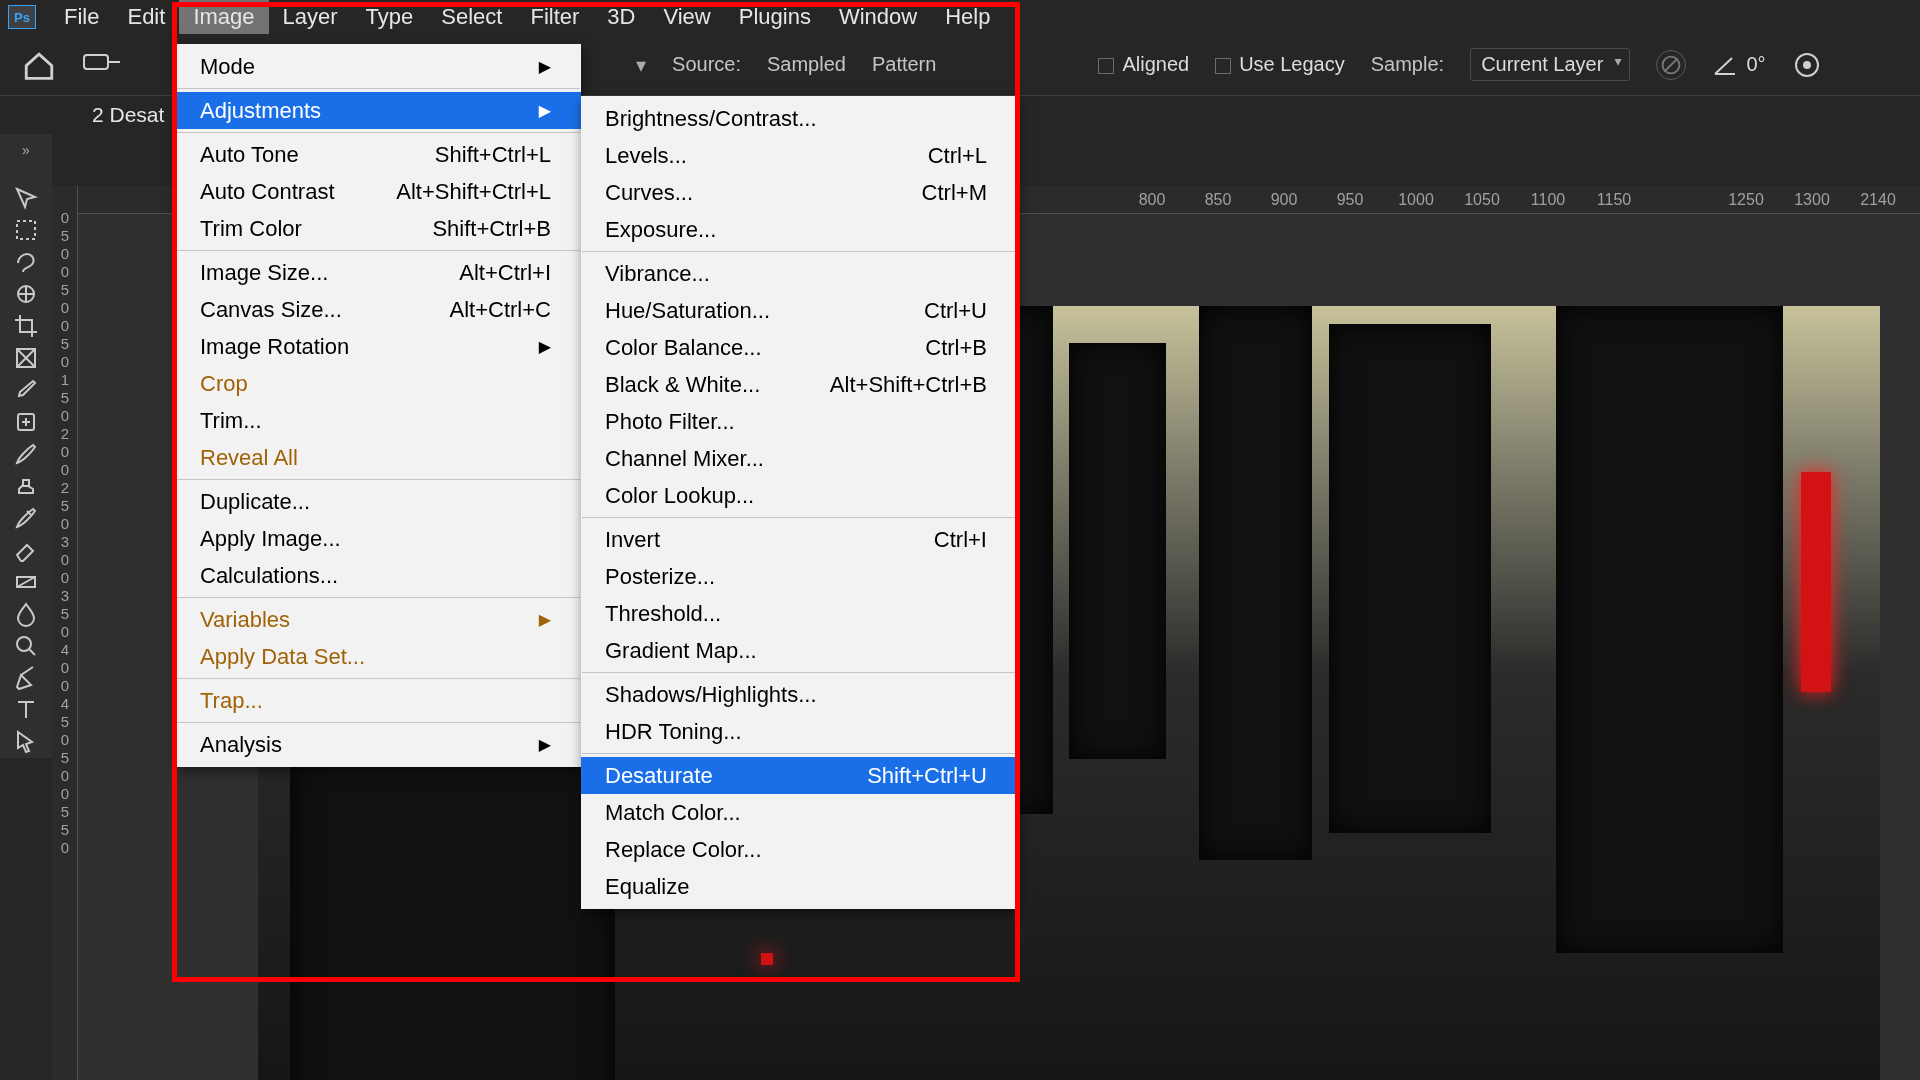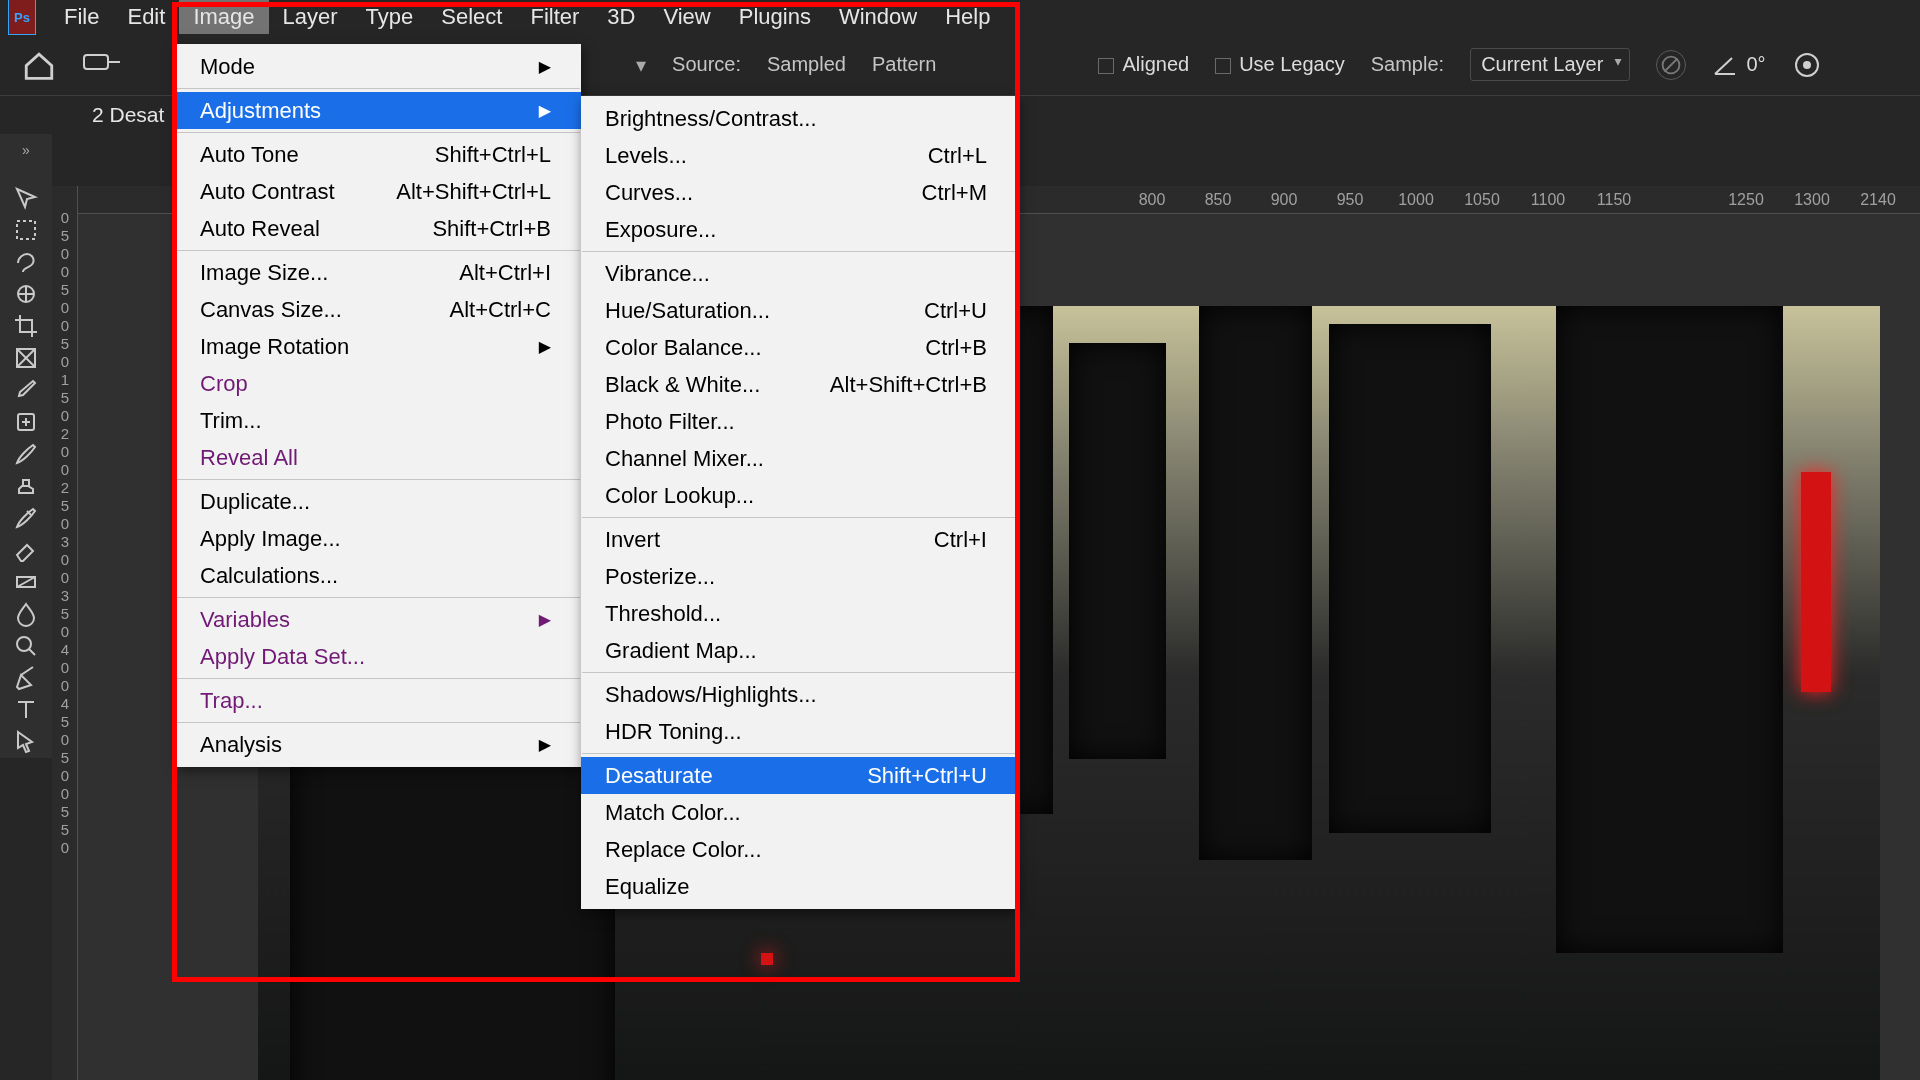--- a/index.html
+++ b/index.html
@@ -1,20 +1,20 @@
 <!DOCTYPE html>
 <html><head>
 <meta charset="utf-8">
 <style>
 * { margin: 0; padding: 0; box-sizing: border-box; font-family: "Segoe UI", Tahoma, sans-serif; user-select: none; }
 html, body { width: 1920px; height: 1080px; background: #262626; color: #dcdcdc; overflow: hidden; }
 
 
 .menubar { height: 34px; display: flex; align-items: center; padding-left: 8px; background: #262626; font-size: 22px; }
-.menubar .ps-logo { width: 28px; height: 36px; background: #7f1d1d; border: 1px solid #36a4ff; color: #36a4ff; font-weight: bold; font-size: 13px; display: flex; align-items: center; justify-content: center; margin-right: 14px; }
+.menubar .ps-logo { width: 28px; height: 24px; background: #404040; border: 1px solid #36a4ff; color: #36a4ff; font-weight: bold; font-size: 13px; display: flex; align-items: center; justify-content: center; margin-right: 14px; }
 .menubar .mitem { padding: 4px 14px; color: #e6e6e6; cursor: default; }
 .menubar .mitem.open { background: #737373; }
 
 
 .optionbar { height: 62px; background: #262626; display: flex; align-items: center; padding-left: 22px; font-size: 20px; gap: 26px; border-bottom: 1px solid #3d3d3d; }
 .optionbar .home-ico { width: 34px; height: 30px; }
 .optionbar .chip { color: #c5c5c5; }
 .optionbar .chk { width: 16px; height: 16px; border: 1px solid #6a6a6a; display: inline-block; margin-right: 8px; vertical-align: middle; }
 .optionbar .drop { border: 1px solid #4a4a4a; padding: 4px 26px 4px 10px; border-radius: 3px; position: relative; }
 .optionbar .drop::after { content: "▾"; position: absolute; right: 8px; font-size: 14px; color: #aaa; }
@@ -45,21 +45,21 @@
 .image-sim .building { position: absolute; background: #111; box-shadow: inset 0 0 30px #000; }
 .image-sim .sign-red { position: absolute; background: #d31313; box-shadow: 0 0 20px #ff2222; }
 .image-sim .sign-white { position: absolute; border: 2px solid #ddd; box-shadow: 0 0 8px #888; }
 
 
 .menu { position: absolute; background: #f2f2f2; color: #000; font-size: 22px; box-shadow: 2px 4px 12px rgba(0,0,0,.5); }
 .menu1 { left: 176px; top: 44px; width: 405px; padding: 4px 0; }
 .menu2 { left: 581px; top: 96px; width: 436px; padding: 4px 0; }
 .menu .row { display: flex; align-items: center; justify-content: space-between; height: 37px; padding: 0 30px 0 24px; cursor: default; }
 .menu .row.highlight { background: #1a6fe8; color: #fff; }
-.menu .row.disabled { color: #701a75; }
+.menu .row.disabled { color: #a16207; }
 .menu .sep { height: 1px; background: #c5c5c5; margin: 3px 1px; }
 .menu .arrow { font-size: 16px; }
 
 
 .red-callout { position: absolute; left: 172px; top: 2px; width: 868px; height: 982px; border: 5px solid #ff0000; pointer-events: none; }
 
 
 .red-callout { left: 172px; top: 2px; width: 848px; height: 980px; }
 
 
@@ -317,21 +317,21 @@
     <div class="sep"></div>
     <div class="row">
       <span>Auto Tone</span>
       <span>Shift+Ctrl+L</span>
     </div>
     <div class="row">
       <span>Auto Contrast</span>
       <span>Alt+Shift+Ctrl+L</span>
     </div>
     <div class="row">
-      <span>Auto Reveal</span>
+      <span>Trim Color</span>
       <span>Shift+Ctrl+B</span>
     </div>
     <div class="sep"></div>
     <div class="row">
       <span>Image Size...</span>
       <span>Alt+Ctrl+I</span>
     </div>
     <div class="row">
       <span>Canvas Size...</span>
       <span>Alt+Ctrl+C</span>

